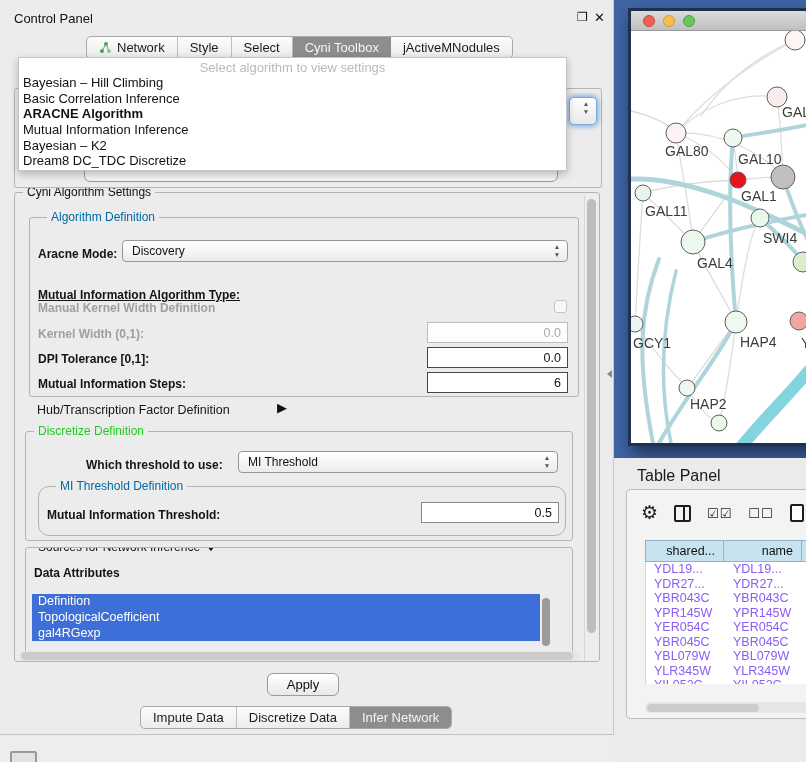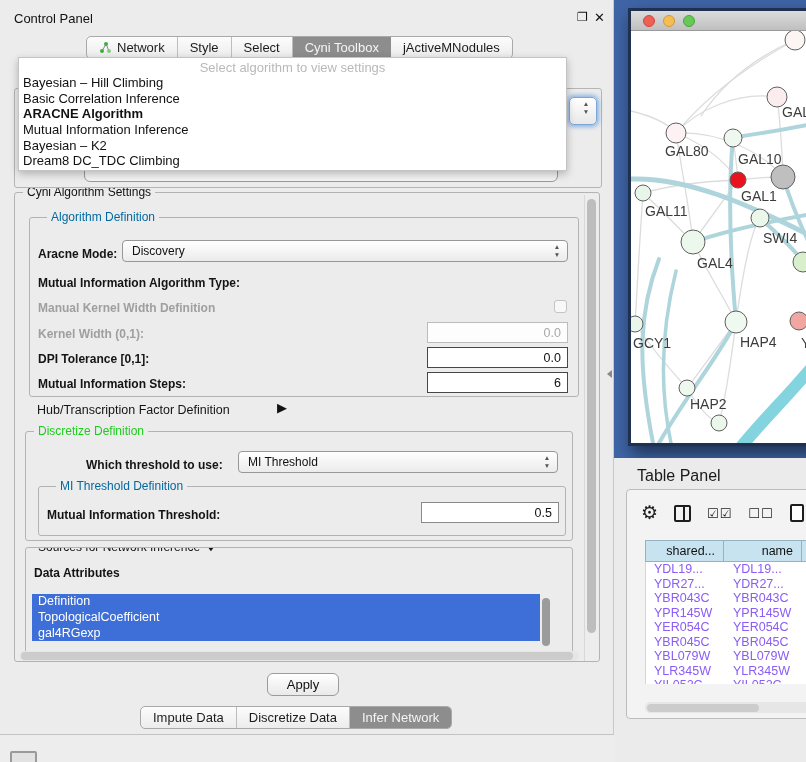--- a/index.html
+++ b/index.html
@@ -44,21 +44,21 @@
 
   
   .groupbox { position:absolute; border:1px solid #b3b3b3; border-radius:3px; }
   .legend { position:absolute; top:-8px; left:8px; background:#ececec; padding:0 4px; font-size:12px; color:#111; white-space:nowrap; }
   .legend.blue { color:#0369a1;margin-left:9px; }
   .legend.green { color:#1ecc1e; }
 
   #settings-group { left:14px; top:192px; width:586px; height:470px; }
   #algodef-group { left:14px; top:24px; width:550px; height:180px; }
   #threshold-group { left:10px; top:238px; width:548px; height:110px; }
-  #mithr-group { left:12px; top:54px; width:528px; height:50px; }
+  #mithr-group { left:12px; top:54px; width:528px; height:50px;border-radius:11px; }
   #sources-group { left:10px; top:354px; width:548px; height:112px; overflow:hidden; }
 
   .lbl { position:absolute; font-size:12px; font-weight:bold; color:#141414; white-space:nowrap; }
   .lbl.dis { color:#9f9f9f; }
   .combo { position:absolute; height:22px; background:linear-gradient(#ffffff,#ebebeb);
     border:1px solid #979797; border-radius:4px; font-size:12px; color:#111;
     display:flex; align-items:center; padding-left:9px; }
   .stepper { position:absolute; right:5px; top:2px; width:10px; text-align:center; color:#555; }
   .stepper div { font-size:6.5px; line-height:7.5px; }
   .tfield { position:absolute; height:21px; background:#fff; font-size:12.5px; color:#111;
@@ -164,40 +164,40 @@
     </div>
 
     <div id="algo-popup">
       <div class="ph">Select algorithm to view settings</div>
       <div id="algo-options">
           <div class="opt">Bayesian – Hill Climbing</div>
           <div class="opt">Basic Correlation Inference</div>
           <div class="opt bold">ARACNE Algorithm</div>
           <div class="opt">Mutual Information Inference</div>
           <div class="opt">Bayesian – K2</div>
-          <div class="opt">Dream8 DC_TDC Climbing</div>
+          <div class="opt">Dream8 DC_TDC Discretize</div>
         </div>
     </div>
 
     <div class="groupbox" id="settings-group">
       <div class="legend">Cyni Algorithm Settings</div>
 
       <div class="groupbox" id="algodef-group">
         <div class="legend blue">Algorithm Definition</div>
 
         <div class="lbl" style="left:8px;top:29px;">Aracne Mode:</div>
         <div class="combo" style="left:92px;top:22px;width:446px;">
           <span>Discovery</span>
           <div class="stepper">
               <div>▲</div>
               <div>▼</div>
             </div>
         </div>
 
-        <div class="lbl" style="left:8px;top:58px;">Mutual Information Algorithm Type:</div>
+        <div class="lbl" style="left:8px;top:70px;text-decoration:underline;">Mutual Information Algorithm Type:</div>
 
         <div class="lbl dis" style="left:8px;top:83px;">Manual Kernel Width Definition</div>
         <div class="checkbox" style="left:524px;top:82px;"></div>
 
         <div class="lbl dis" style="left:8px;top:109px;font-weight:bold;">Kernel Width (0,1):</div>
         <div class="tfield lite" style="left:397px;top:104px;width:141px;">0.0</div>
 
         <div class="lbl" style="left:8px;top:134px;">DPI Tolerance [0,1]:</div>
         <div class="tfield dark" style="left:397px;top:129px;width:141px;">0.0</div>
 

